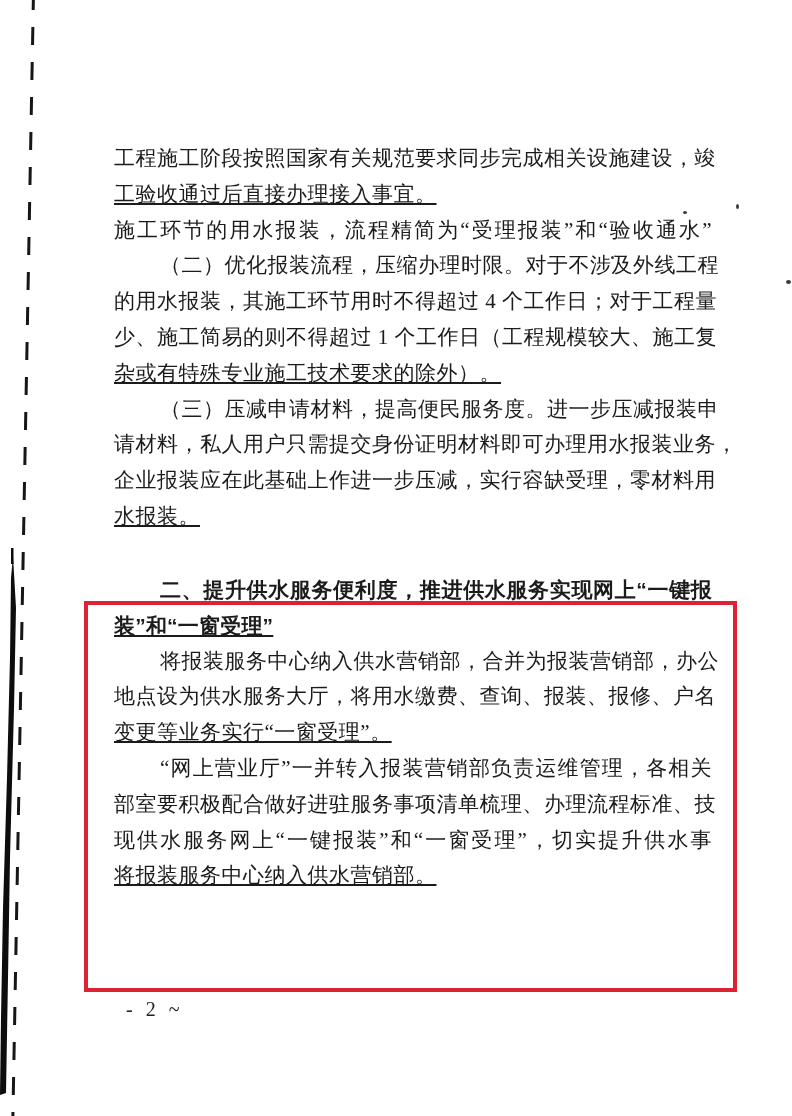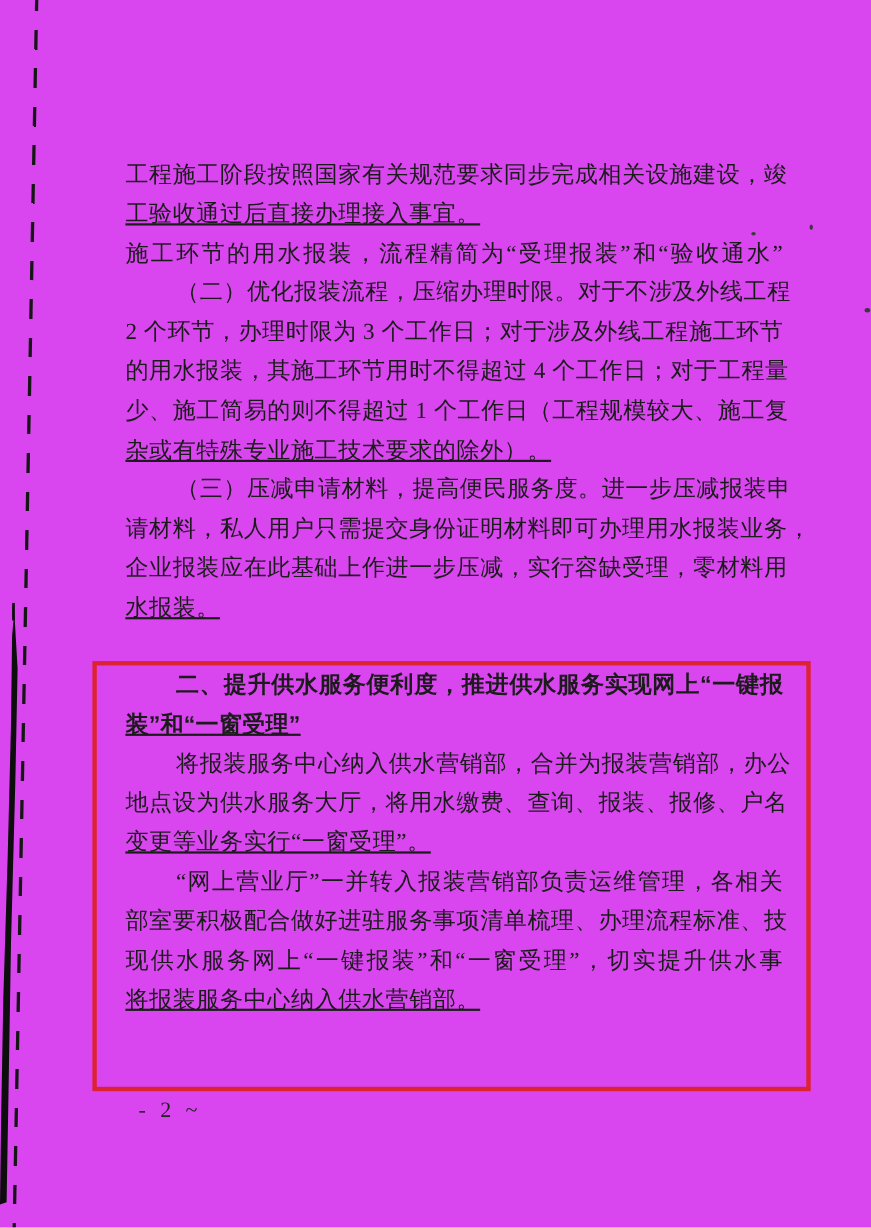--- a/index.html
+++ b/index.html
@@ -1,20 +1,20 @@
 <!DOCTYPE html>
 <html><head>
 <meta charset="utf-8">
 <style>
   html,body { margin:0; padding:0; background:#e8e8e8; }
   .page {
     position:relative;
     width:792px; height:1116px;
     margin:0 auto;
-    background:#d946ef;
+    background:#ffffff;
     overflow:hidden;
     font-family:"Liberation Serif","DejaVu Serif",serif;
     color:#1b1b1b;
   }
   
   .dashed-line {
     position:absolute;
     left:32px; top:-8px;
     width:2.5px; height:1130px;
     background:repeating-linear-gradient(to bottom, #161616 0 18px, transparent 18px 35px);
@@ -24,21 +24,21 @@
   
   .streak { position:absolute; left:0; top:548px; }
   
   .textblock {
     position:absolute;
     left:114px; width:598px;
     font-size:21px; line-height:35.8px;
     letter-spacing:0.5px;
   }
   .blockA { top:141px; }
-  .blockB { top:605px; }
+  .blockB { top:572px; }
   .line { text-align:justify; text-align-last:justify; white-space:nowrap; }
   .line.end { text-align-last:left; white-space:normal;text-decoration:underline; }
   .line.indent { text-indent:46px; }
   .line.bold {
     font-weight:700;
     font-family:"Liberation Sans","DejaVu Sans",sans-serif;
     letter-spacing:0.2px;
   }
   
   .redbox {
@@ -74,21 +74,20 @@
     <rect x="11" y="0" width="2.5" height="16" fill="#0d0d0d"></rect>
   </svg>
 
   <div class="redbox" style="border-color: rgb(221, 34, 51);"></div>
 
   <div class="textblock blockA" id="blockA">
       <div class="line">工程施工阶段按照国家有关规范要求同步完成相关设施建设，竣</div>
       <div class="line end">工验收通过后直接办理接入事宜。</div>
       <div class="line">施工环节的用水报装，流程精简为“受理报装”和“验收通水”</div>
       <div class="line indent">（二）优化报装流程，压缩办理时限。对于不涉及外线工程</div>
-      <div class="line">2 个环节，办理时限为 3 个工作日；对于涉及外线工程施工环节</div>
       <div class="line">的用水报装，其施工环节用时不得超过 4 个工作日；对于工程量</div>
       <div class="line">少、施工简易的则不得超过 1 个工作日（工程规模较大、施工复</div>
       <div class="line end">杂或有特殊专业施工技术要求的除外）。</div>
       <div class="line indent">（三）压减申请材料，提高便民服务度。进一步压减报装申</div>
       <div class="line">请材料，私人用户只需提交身份证明材料即可办理用水报装业务，</div>
       <div class="line">企业报装应在此基础上作进一步压减，实行容缺受理，零材料用</div>
       <div class="line end">水报装。</div>
     </div>
 
   <div class="textblock blockB" id="blockB">

